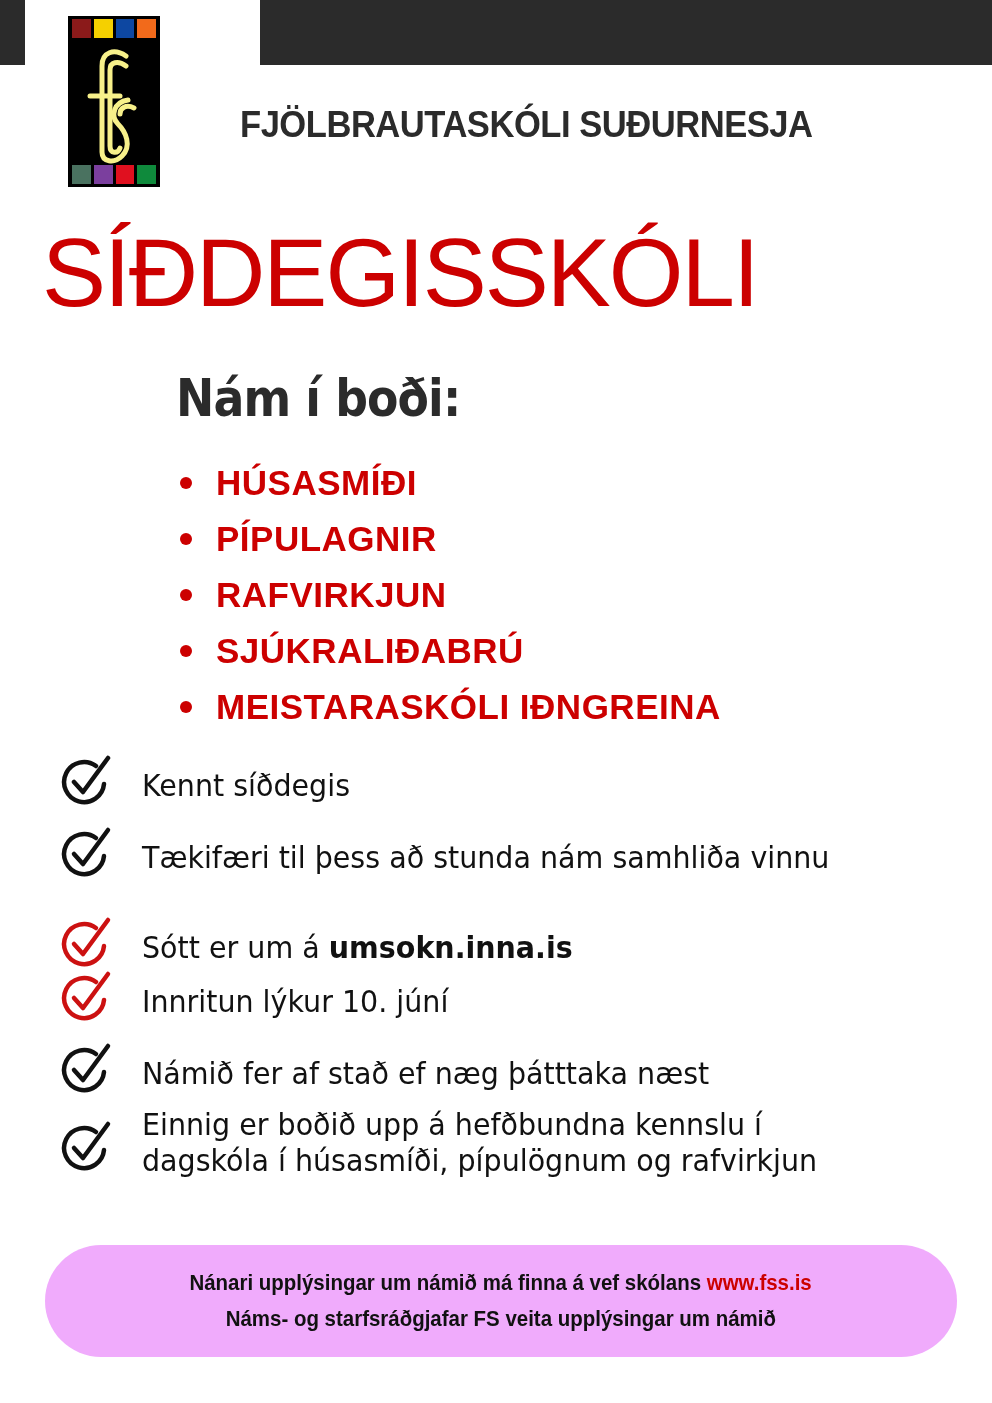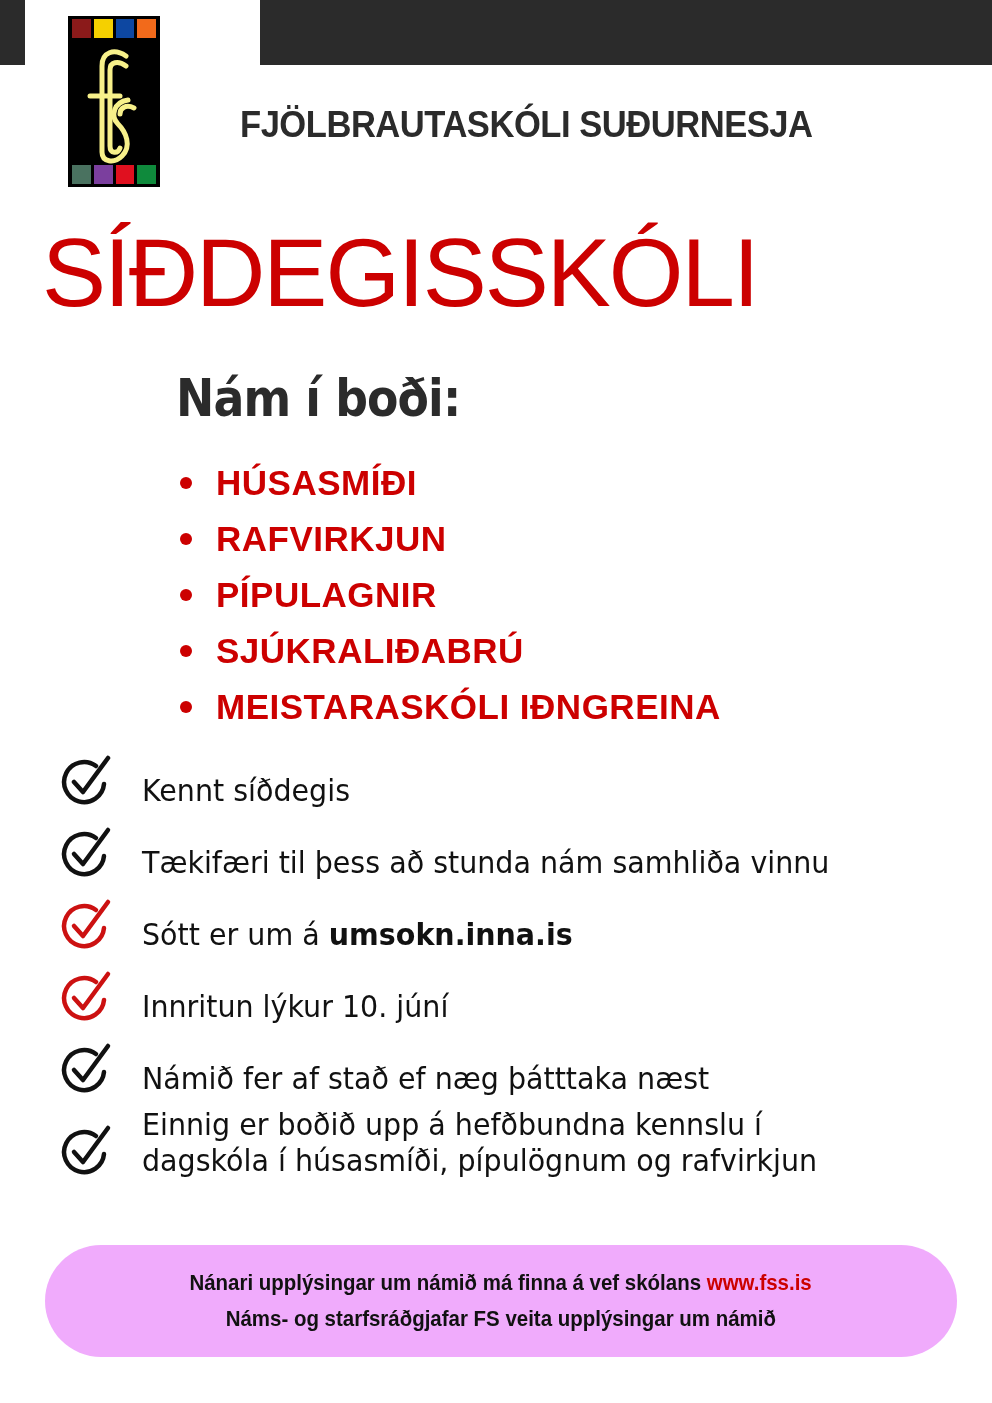--- a/index.html
+++ b/index.html
@@ -45,21 +45,21 @@
 
   .programs { position: absolute; left: 176px; top: 455px; margin: 0; padding: 0; list-style: none; text-align: center; }
   .programs li {
     height: 56px; display: flex; align-items: center;
     font-size: 35px; font-weight: 700; color: #cc0000; letter-spacing: 0.5px;
     white-space: nowrap;
   }
   .programs .dot { width: 12px; height: 12px; border-radius: 50%; background: #cc0000; margin: 0 24px 0 4px; }
 
   .checklist { position: absolute; left: 58px; top: 750px; width: 900px; }
-  .check-item { position: absolute; left: 0; display: flex; align-items: flex-end; }
+  .check-item { position: absolute; left: 0; display: flex; align-items: center; }
   .check-item svg { width: 56px; height: 56px; flex: none; }
   .check-item .txt {
     margin-left: 28px; font-size: 31px; color: #111; line-height: 36px;
     font-family: "DejaVu Sans", sans-serif;
     transform: scaleX(0.92); transform-origin: left center; white-space: nowrap;
   }
   .check-item .txt b { font-weight: 700; }
 
   .info-box {
     position: absolute; left: 45px; top: 1245px; width: 912px; height: 112px;
@@ -107,25 +107,25 @@
 
 <div class="offer-heading">Nám í boði:</div>
 
 <ul class="programs">
   <li>
       <span class="dot"></span>
       <span>HÚSASMÍÐI</span>
     </li>
   <li>
       <span class="dot"></span>
-      <span>RAFVIRKJUN</span>
+      <span>PÍPULAGNIR</span>
     </li>
   <li>
       <span class="dot"></span>
-      <span>PÍPULAGNIR</span>
+      <span>RAFVIRKJUN</span>
     </li>
   <li>
       <span class="dot"></span>
       <span>SJÚKRALIÐABRÚ</span>
     </li>
   <li>
       <span class="dot"></span>
       <span>MEISTARASKÓLI IÐNGREINA</span>
     </li>
 </ul>
@@ -142,21 +142,21 @@
   </div>
   <div class="check-item" style="top:74px">
     <svg viewBox="0 0 56 56">
         <g fill="none" stroke="#111" stroke-width="4.5" stroke-linecap="round" stroke-linejoin="round">
           <path d="M38 14 A20 20 0 1 0 46 32"></path>
           <path d="M16 30 L25 40 L50 6"></path>
         </g>
       </svg>
     <span class="txt" style="margin-top:10px">Tækifæri til þess að stunda nám samhliða vinnu</span>
   </div>
-  <div class="check-item" style="top:146px">
+  <div class="check-item" style="top:164px">
     <svg viewBox="0 0 56 56">
         <g fill="none" stroke="#cc1111" stroke-width="4.5" stroke-linecap="round" stroke-linejoin="round">
           <path d="M38 14 A20 20 0 1 0 46 32"></path>
           <path d="M16 30 L25 40 L50 6"></path>
         </g>
       </svg>
     <span class="txt" style="margin-top:10px"><span>Sótt er um á </span><b>umsokn.inna.is</b></span>
   </div>
   <div class="check-item" style="top:218px">
     <svg viewBox="0 0 56 56">

